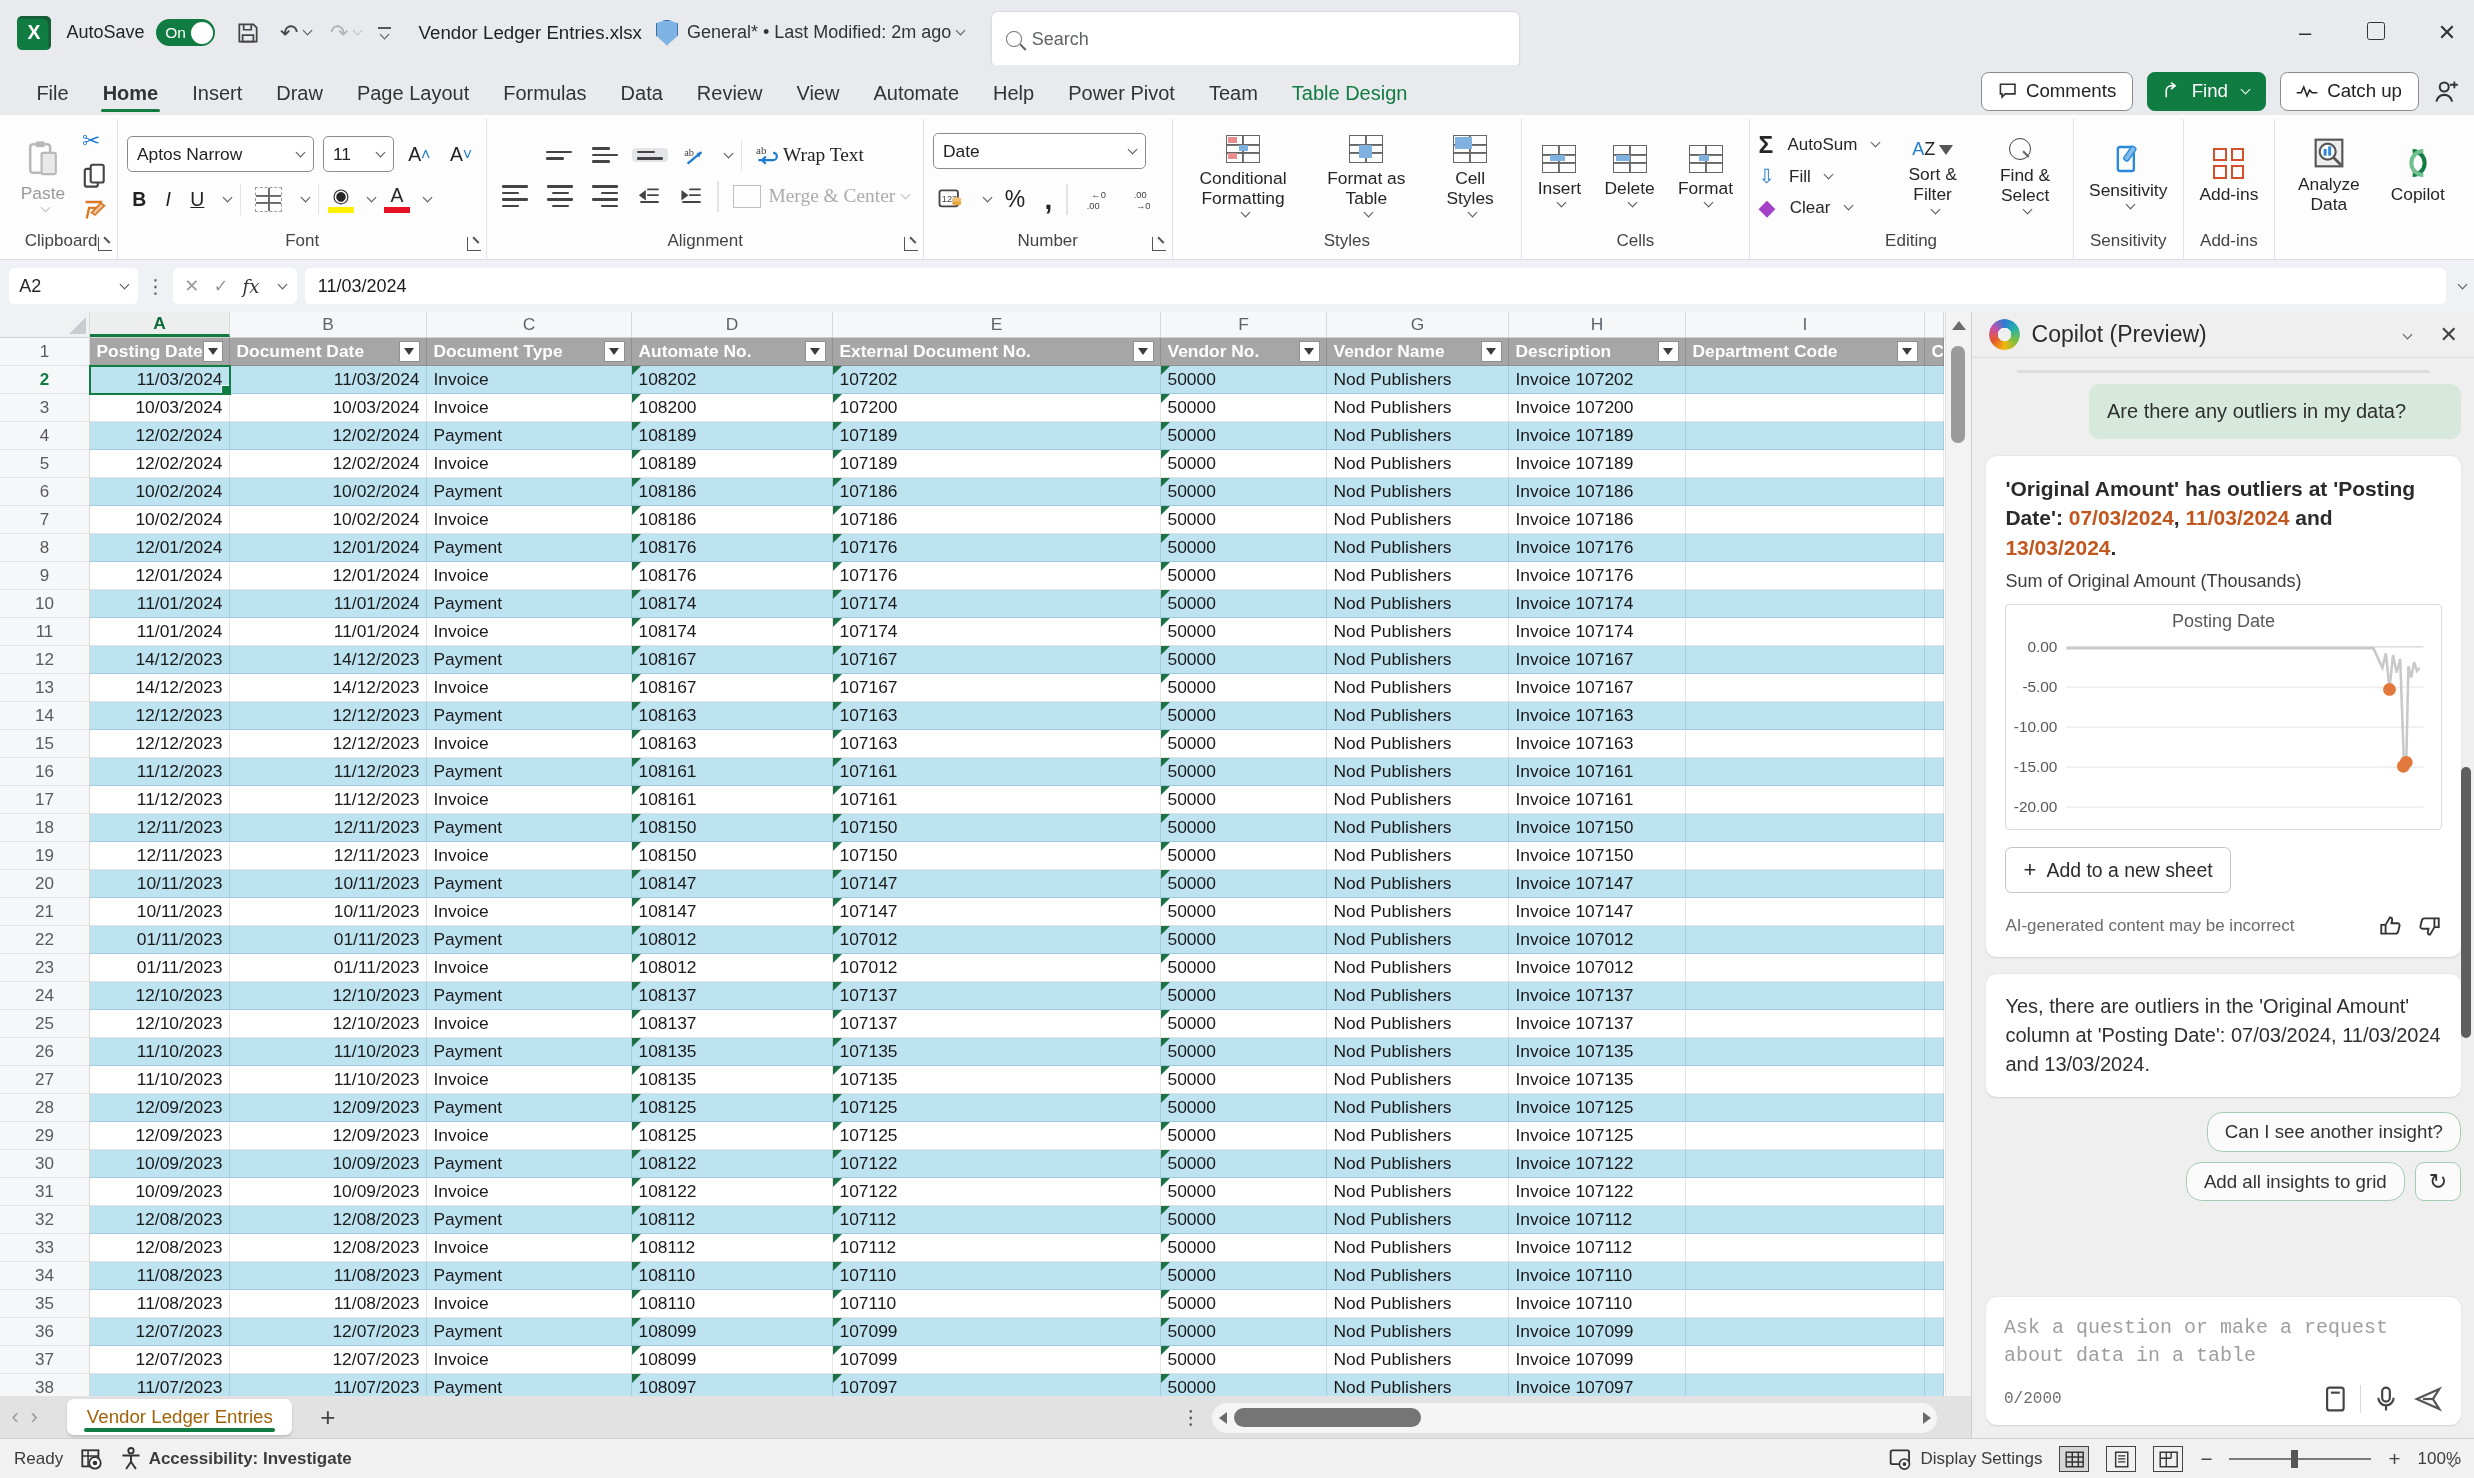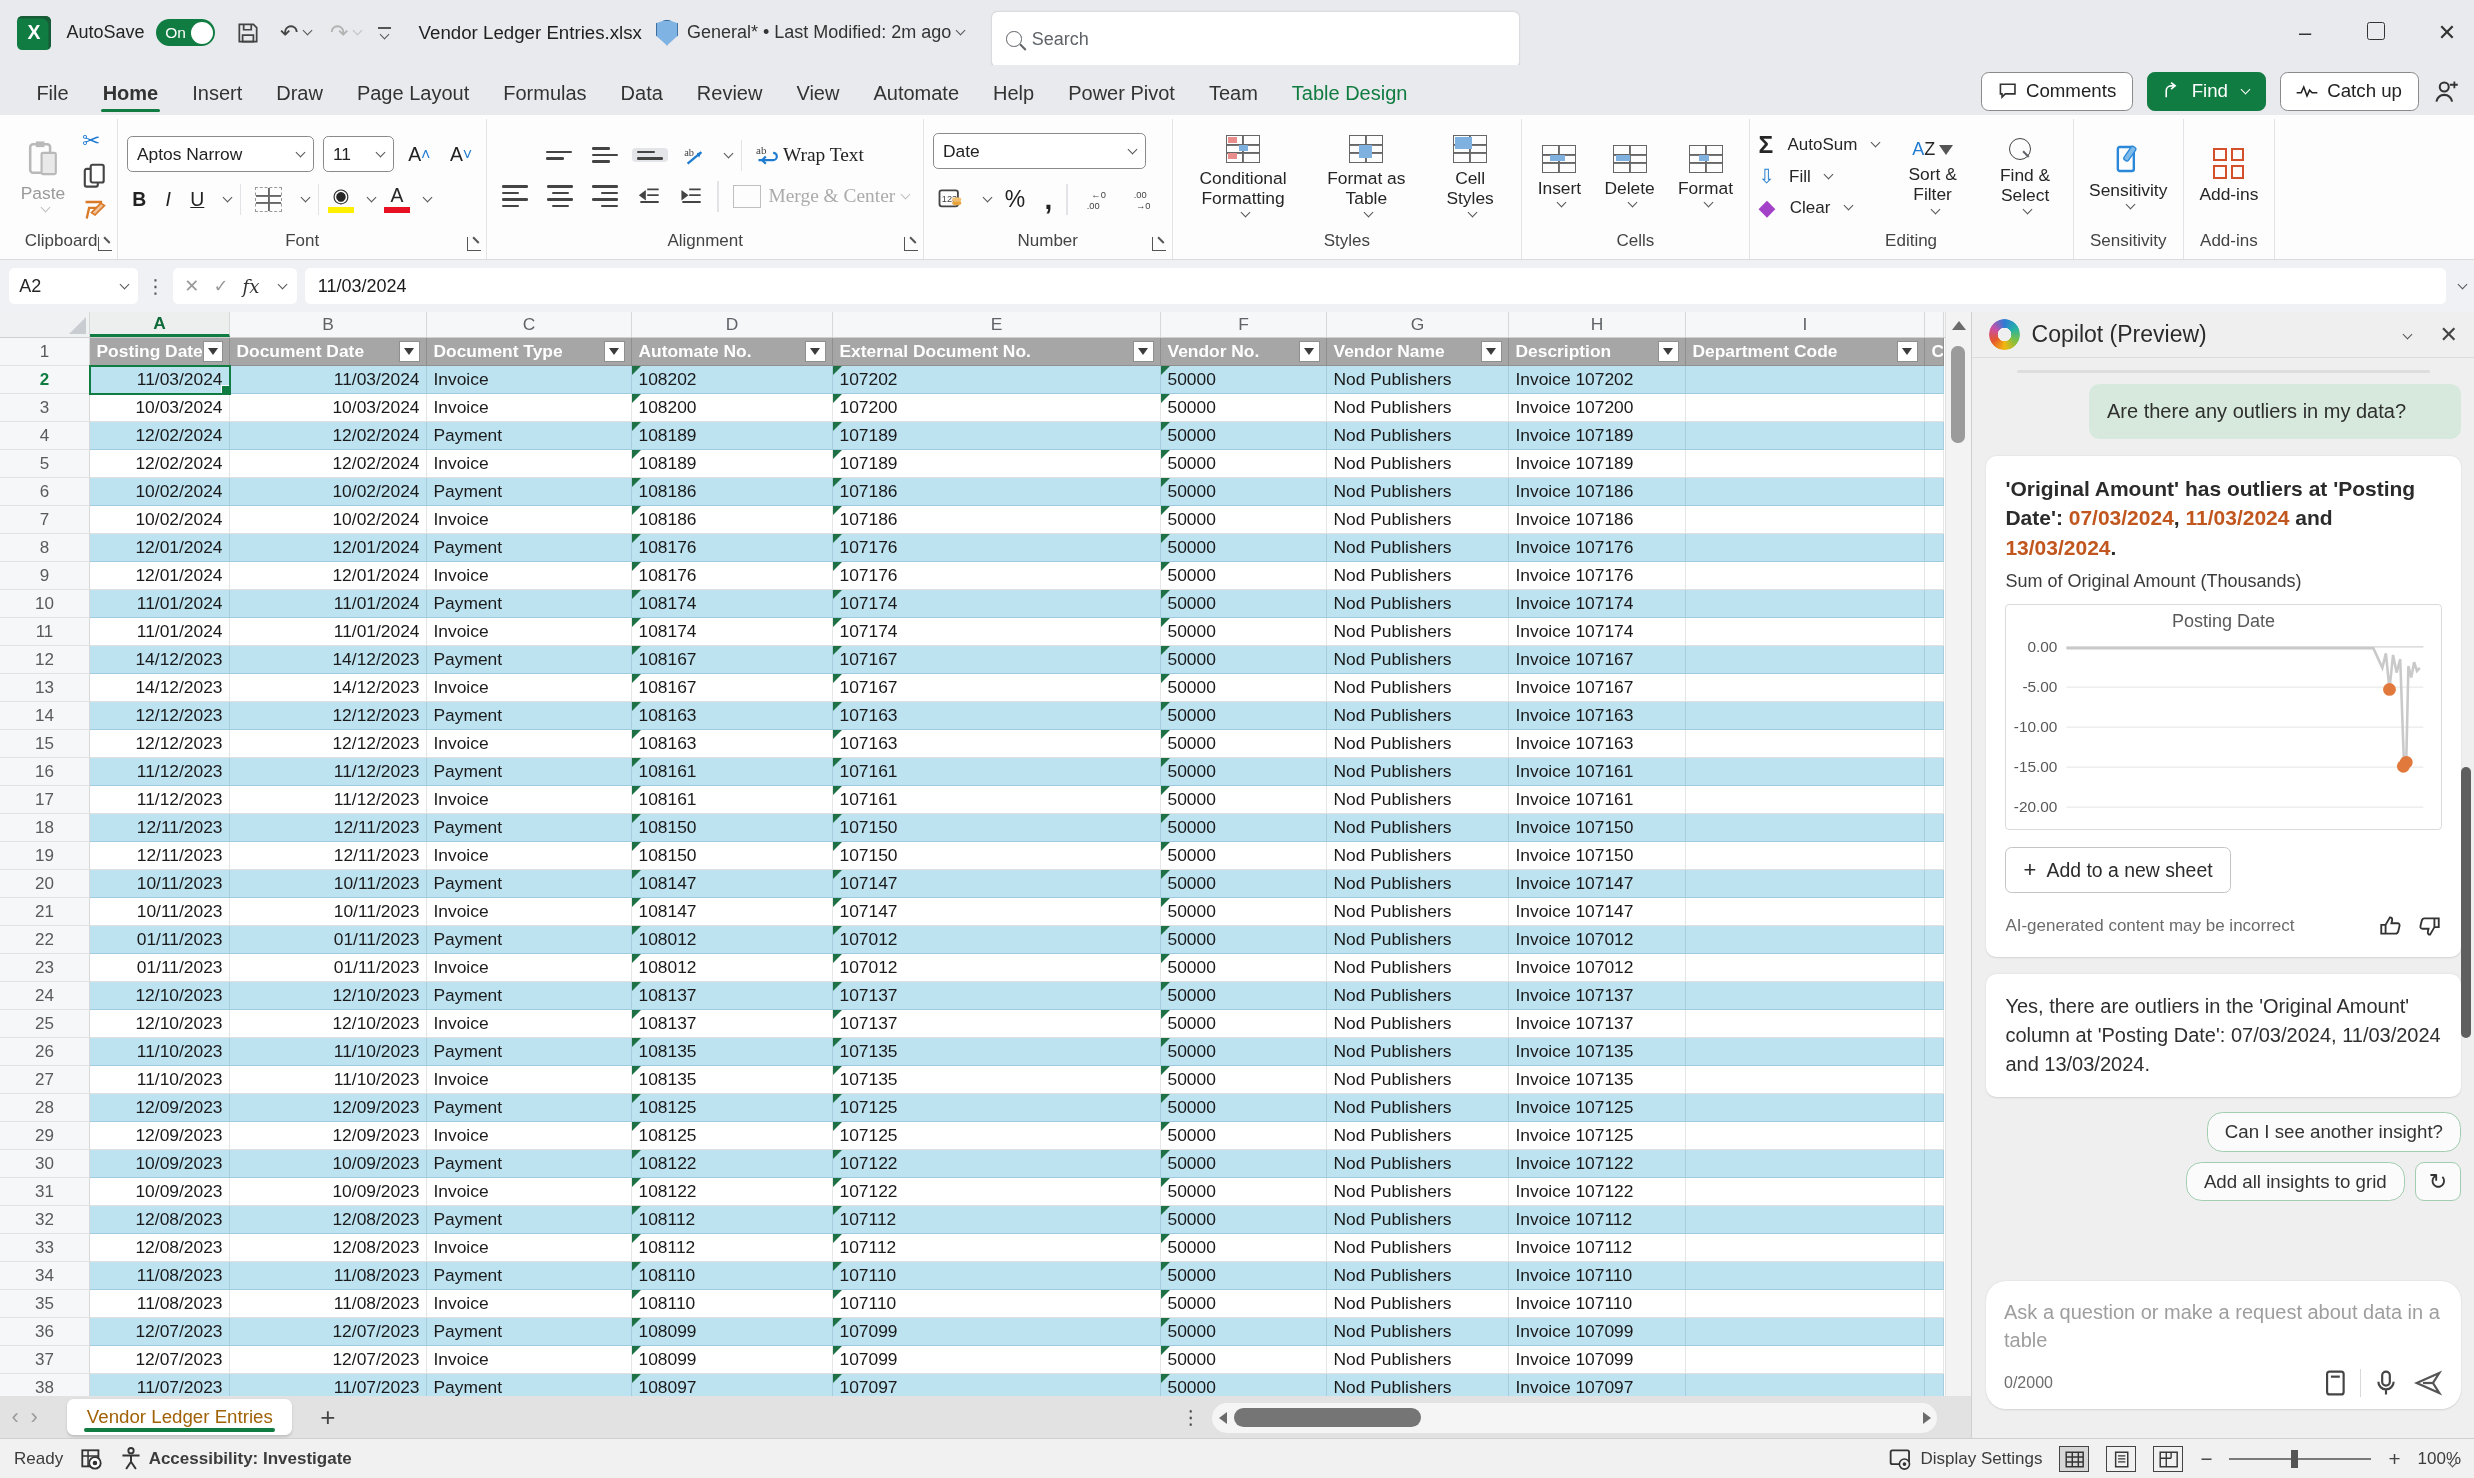--- a/index.html
+++ b/index.html
@@ -154,21 +154,21 @@
   .addbtn { margin-top:17px; display:inline-flex; align-items:center; gap:10.3px; border:1.3px solid #C4C4C4; border-radius:6.5px;
     background:#fff; font-size:19.4px; color:#2B2B2B; padding:9px 17px; }
   .addbtn .plus { font-size:22px; }
   .cardfoot { display:flex; align-items:center; margin-top:19.4px; }
   .disc { font-size:17px; color:#6B6B6B; flex:1; }
   .thumbico { width:26px; height:26px; margin-left:11.6px; }
   .chips { display:flex; flex-direction:column; align-items:flex-end; gap:10.3px; margin-top:15.5px; }
   .chip { border:1.3px solid #A3CDB0; background:#FBFBFB; border-radius:15.5px; padding:7.7px 17px; font-size:18.7px; color:#333; }
   .chiprow { display:flex; gap:10.3px; }
   .refr { border:1.3px solid #A3CDB0; background:#FBFBFB; border-radius:9px; width:46px; display:flex; align-items:center; justify-content:center; font-size:22px; color:#333;}
-  .inputbox { background:#fff; border-radius:20px; margin:14px 14px 29px; padding:17px 18px 11.6px; flex:0 0 auto; box-shadow:0 0.6px 1.9px rgba(0,0,0,.12);}
+  .inputbox { background:#fff; border-radius:11px; margin:14px 14px 13px; padding:17px 18px 11.6px; flex:0 0 auto; box-shadow:0 0.6px 1.9px rgba(0,0,0,.12);font-family:Liberation Mono, monospace;}
   .ph { color:#9E9E9E; font-size:20px; line-height:1.4; min-height:62px;}
   .inputfoot { display:flex; align-items:center; margin-top:9px; }
   .cnt { font-size:16px; color:#6E6E6E; flex:1; }
   .ifdiv { width:1.3px; height:28px; background:#D9D9D9; margin:0 11.6px; }
   .pane-vthumb { position:absolute; right:3.9px; top:455px; width:10.3px; height:271px; background:#5F5F5F; border-radius:5.2px; }
 
   
   .statusbar { height:41px; background:#F1F1F2; border-top:1.3px solid #D0D0D0; display:flex; align-items:center; padding:0 14px; font-size:17px; color:#3C3C3C; flex:0 0 auto; }
   .sb-ic { margin-left:17px; display:flex; align-items:center; gap:6.5px;}
   .sb-right { margin-left:auto; display:flex; align-items:center; gap:17px; }
@@ -562,20 +562,39 @@
               <span></span>
               <span></span>
             </span>
           <span>Add-ins</span>
         </div>
       </div>
       <div class="rg-label">Add-ins</div>
     </div>
 
     <div class="rgroup" style="border-left:1.3px solid #E1E3E6">
+      <div class="rg-body" style="align-items:center;">
+        <div class="bigbtn" style="width:90px">
+          <svg width="34" height="32" viewBox="0 0 24 24">
+              <rect x="2" y="2" width="20" height="20" fill="#EDEDED" stroke="#555" stroke-width="1.6"></rect>
+              <circle cx="11" cy="11" r="6" fill="#fff" stroke="#555" stroke-width="1.6"></circle>
+              <rect x="8" y="9" width="2.2" height="5" fill="#2B88D8"></rect>
+              <rect x="11.4" y="7" width="2.2" height="7" fill="#2B88D8"></rect>
+              <path d="M15 15l6 6" stroke="#555" stroke-width="2"></path>
+            </svg>
+          <span>Analyze Data</span>
+        </div>
+        <div class="bigbtn">
+          <svg width="34" height="32" viewBox="0 0 24 24">
+              <path d="M8 3c5 0 9 4 9 9s-4 9-9 9" fill="none" stroke="#107C41" stroke-width="3"></path>
+              <path d="M16 21c-5 0-9-4-9-9s4-9 9-9" fill="none" stroke="#6FBF8F" stroke-width="3"></path>
+            </svg>
+          <span>Copilot</span>
+        </div>
+      </div>
       <div class="rg-label">&nbsp;</div>
     </div>
     <span class="cv chev-collapse"></span>
   </div>
 
   <div class="formulabar">
     <div class="namebox">
         <span>A2</span>
         <span class="cv"></span>
       </div>

